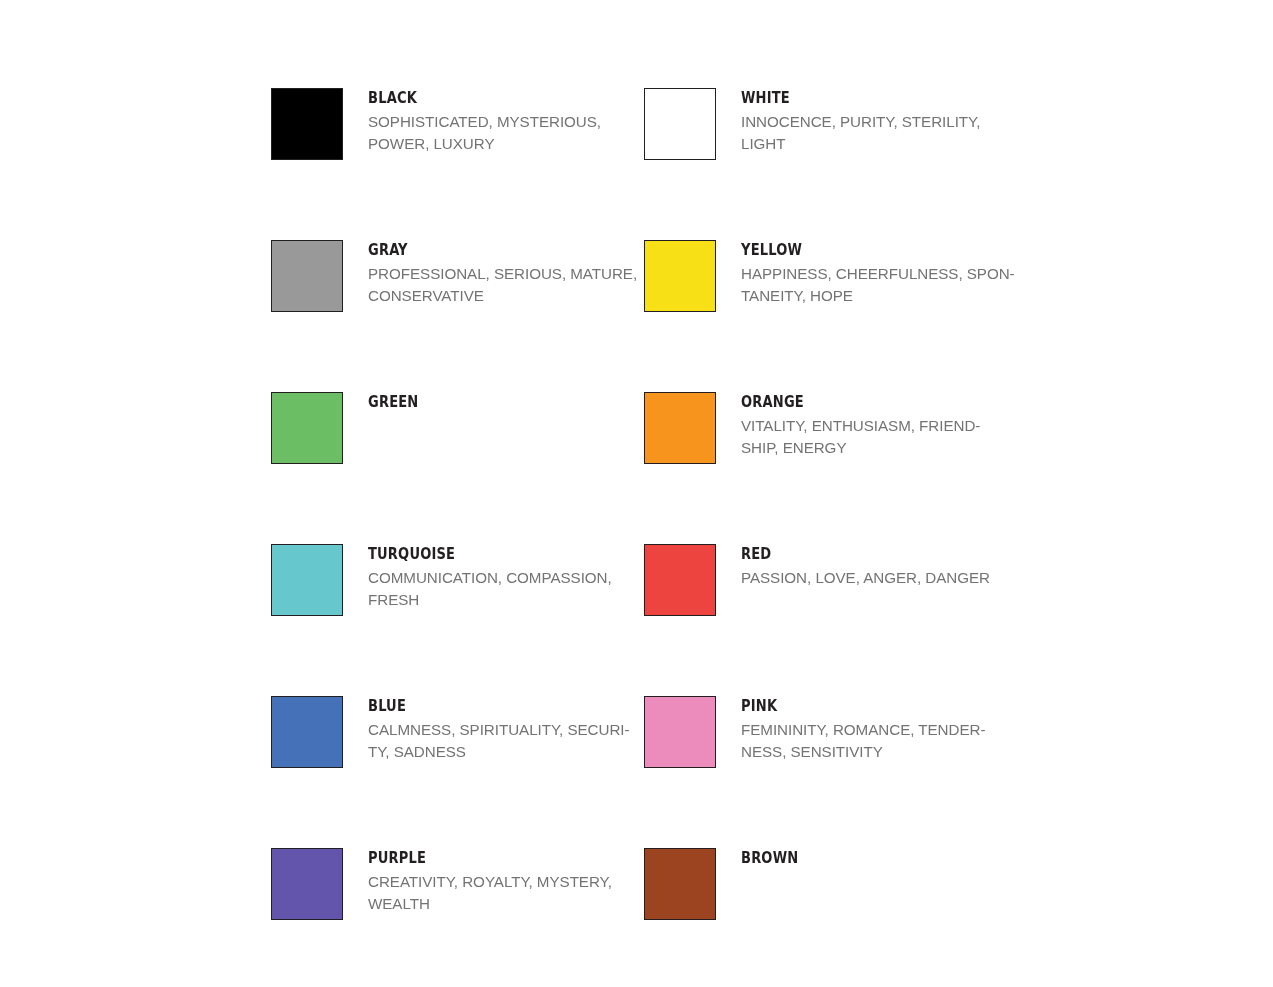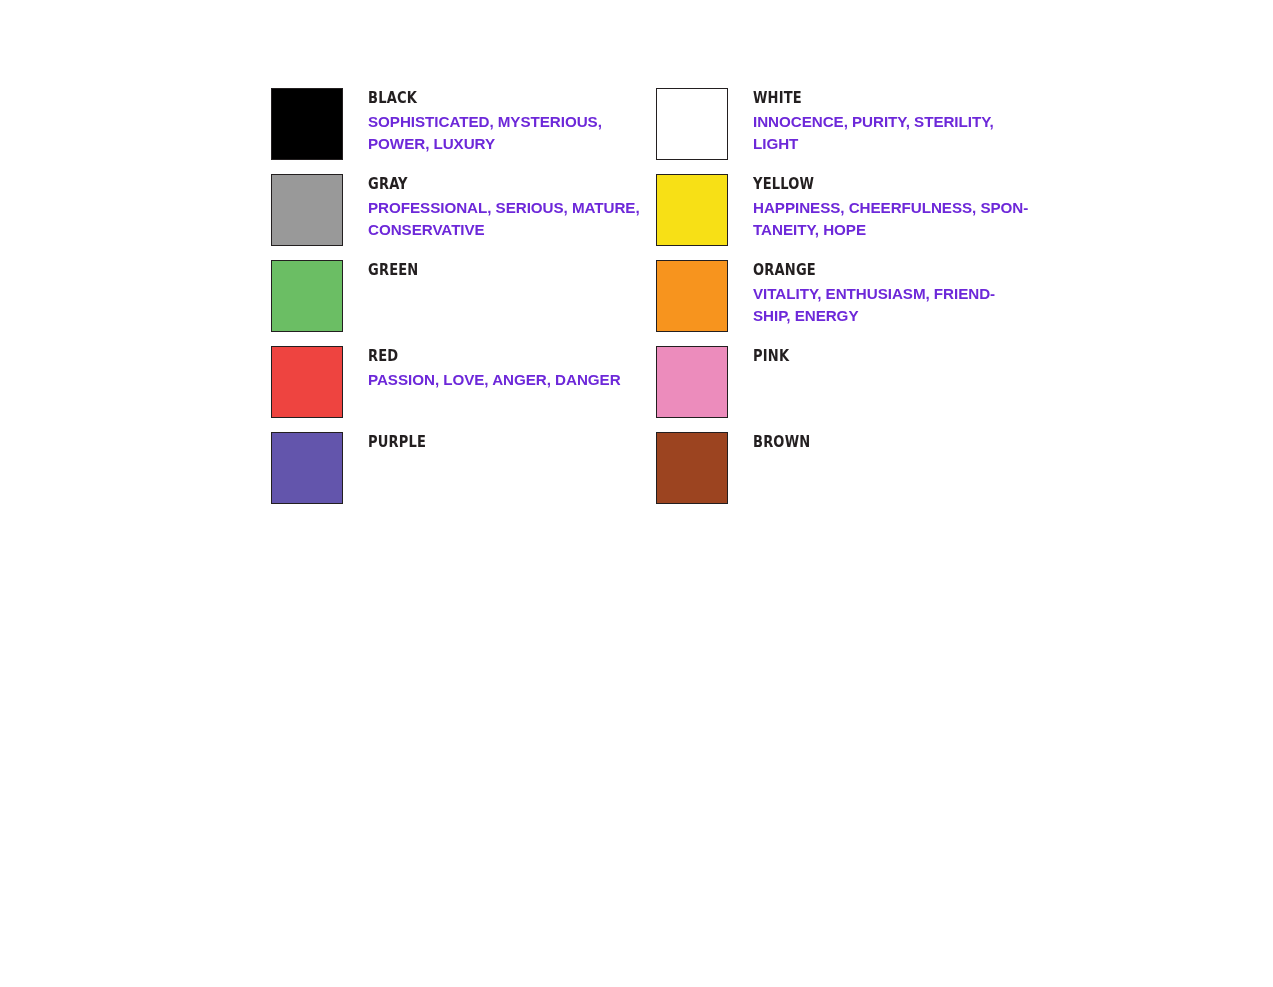--- a/index.html
+++ b/index.html
@@ -18,21 +18,20 @@
 
   #color-grid {
     position: absolute;
     left: 271px;
     top: 88px;
     width: 790px;
     display: grid;
     grid-template-columns: 373px 373px;
     grid-column-gap: 0px;
     grid-row-gap: 78px;
-    gap: 12px;
   }
 
   .color-entry {
     display: flex;
     align-items: flex-start;
     height: 74px;
   }
 
   .swatch {
     width: 72px;
@@ -57,24 +56,24 @@
     line-height: 18px;
     color: #231f20;
     text-transform: uppercase;
     transform: scaleX(0.88);
     transform-origin: left center;
     white-space: nowrap;
   }
 
   .color-desc {
     font-family: "Liberation Sans", sans-serif;
-    font-weight: bold;
+    font-weight: normal;
     font-size: 15.2px;
     line-height: 21.5px;
-    color: #6d28d9;
+    color: #737373;
     text-transform: uppercase;
     margin-top: 4px;
     white-space: pre-line;
     letter-spacing: -0.05px;
   }
 </style>
 </head>
 <body>
 
 <div id="color-grid">
@@ -118,36 +117,56 @@
     </div>
     <div class="color-entry">
       <div class="swatch" style="background: rgb(247, 148, 30);"></div>
       <div class="entry-text">
         <div class="color-name">ORANGE</div>
         <div class="color-desc">VITALITY, ENTHUSIASM, FRIEND-
 SHIP, ENERGY</div>
       </div>
     </div>
     <div class="color-entry">
+      <div class="swatch" style="background: rgb(102, 200, 204);"></div>
+      <div class="entry-text">
+        <div class="color-name">TURQUOISE</div>
+        <div class="color-desc">COMMUNICATION, COMPASSION,
+FRESH</div>
+      </div>
+    </div>
+    <div class="color-entry">
       <div class="swatch" style="background: rgb(238, 68, 64);"></div>
       <div class="entry-text">
         <div class="color-name">RED</div>
         <div class="color-desc">PASSION, LOVE, ANGER, DANGER</div>
       </div>
     </div>
     <div class="color-entry">
+      <div class="swatch" style="background: rgb(68, 113, 184);"></div>
+      <div class="entry-text">
+        <div class="color-name">BLUE</div>
+        <div class="color-desc">CALMNESS, SPIRITUALITY, SECURI-
+TY, SADNESS</div>
+      </div>
+    </div>
+    <div class="color-entry">
       <div class="swatch" style="background: rgb(236, 140, 188);"></div>
       <div class="entry-text">
         <div class="color-name">PINK</div>
+        <div class="color-desc">FEMININITY, ROMANCE, TENDER-
+NESS, SENSITIVITY</div>
       </div>
     </div>
     <div class="color-entry">
       <div class="swatch" style="background: rgb(99, 85, 172);"></div>
       <div class="entry-text">
         <div class="color-name">PURPLE</div>
+        <div class="color-desc">CREATIVITY, ROYALTY, MYSTERY,
+WEALTH</div>
       </div>
     </div>
     <div class="color-entry">
       <div class="swatch" style="background: rgb(156, 68, 32);"></div>
       <div class="entry-text">
         <div class="color-name">BROWN</div>
       </div>
     </div>
   </div>
 

